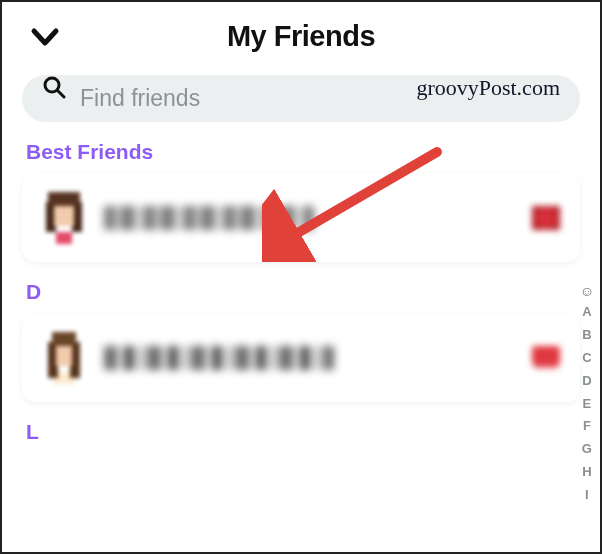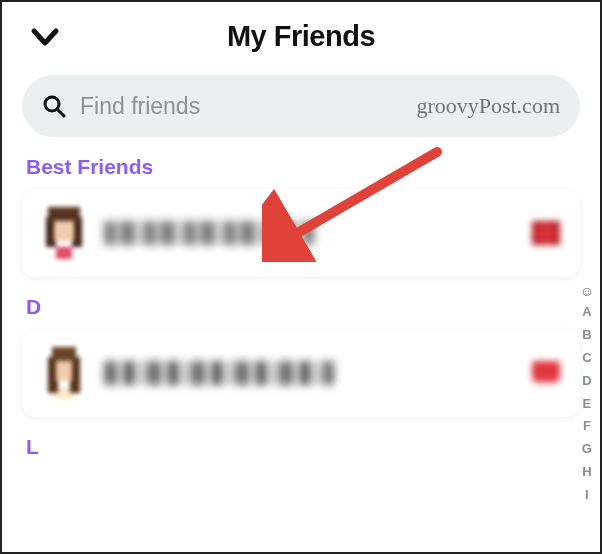--- a/index.html
+++ b/index.html
@@ -28,40 +28,39 @@
       margin: 0 auto;
       font-size: 29px;
       font-weight: 800;
       letter-spacing: -0.5px;
       color: #111;
     }
     .search-bar {
       margin: 12px 20px 8px 20px;
       background: #eceff0;
       border-radius: 40px;
-      height: 62px;
-      display: flex;
-      align-items: center;
+      height: 47px;
+      display: flex;
       padding: 0 20px;
     }
     .search-icon svg { width: 24px; height: 24px; display:block; }
     .search-input {
       border: none;
       background: transparent;
       font-size: 23px;
       color: #8a9296;
       margin-left: 14px;
       outline: none;
       width: 180px;
     }
     .search-input::placeholder { color: #8a9296; }
     .watermark {
       font-family: Georgia, 'Times New Roman', serif;
       font-size: 22px;
-      color: #737373;
+      color: #0f172a;
       margin-left: auto;
     }
     .section-label {
       font-size: 21px;
       font-weight: 800;
       color: #8b5cf6;
       margin: 18px 0 10px 24px;
     }
     .friend-card {
       margin: 0 20px;

